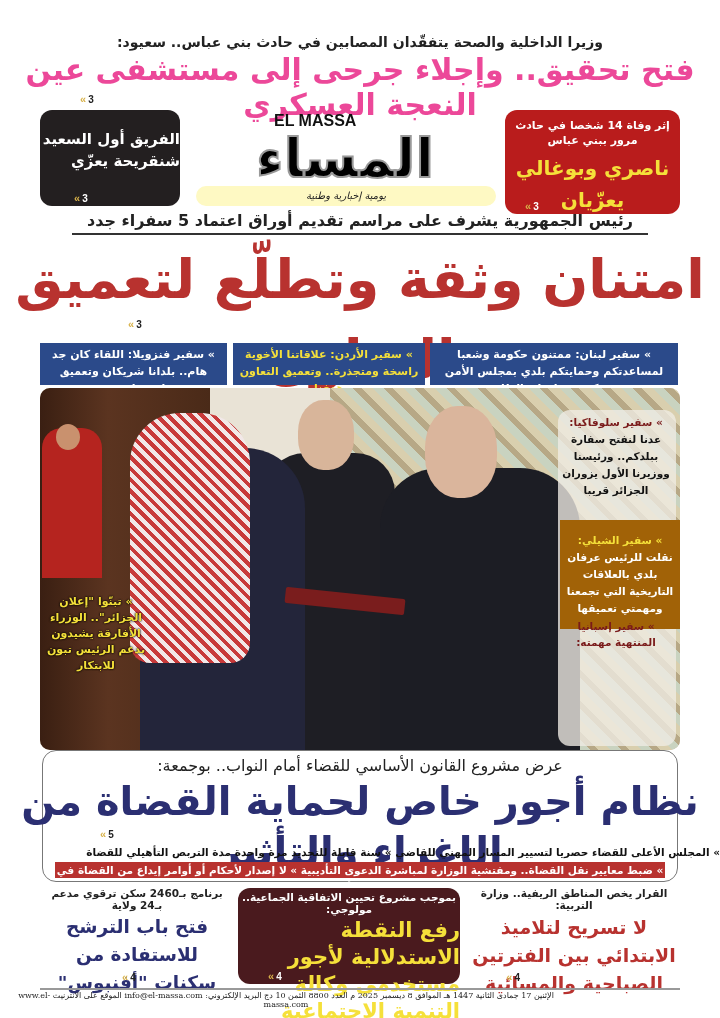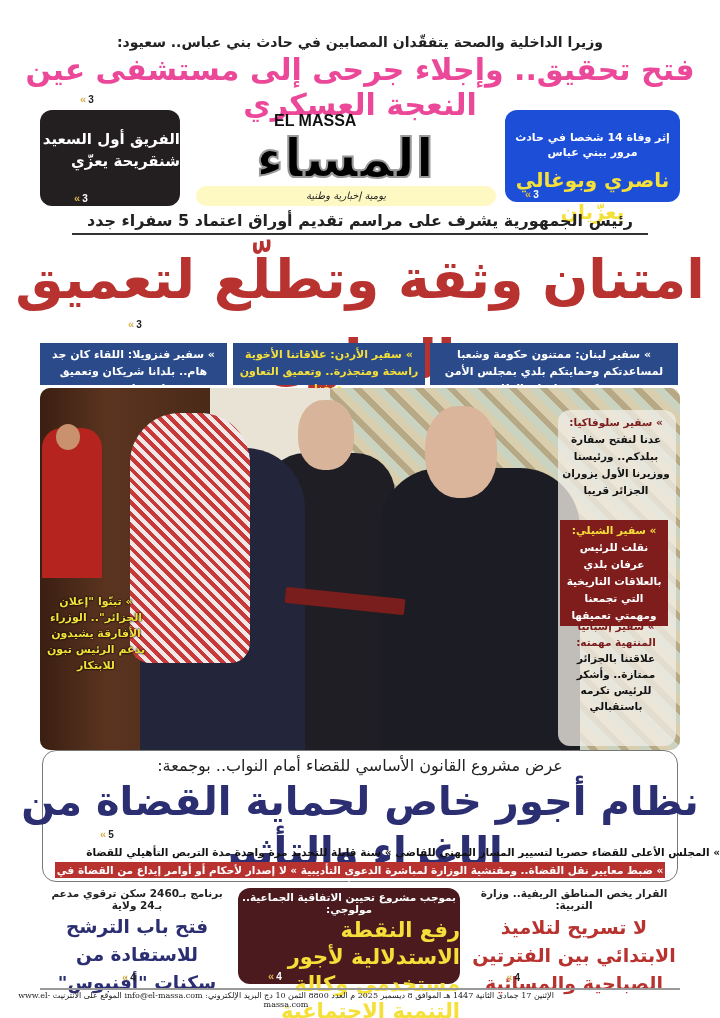--- a/index.html
+++ b/index.html
@@ -11,21 +11,21 @@
 
   
   #top-kicker { top: 34px; left: 0; width: 720px; text-align: center; font-size: 14px; font-weight: 700; color: #222; }
   #top-headline { top: 52px; left: 0; width: 720px; text-align: center; font-size: 30px; font-weight: 900; color: #ec4899; letter-spacing: -0.5px; font-family: "DejaVu Sans", sans-serif; }
   #top-ref { top: 93px; left: 80px; color: #222; }
 
   
   #box-left { top: 110px; left: 40px; width: 140px; height: 96px; background: #231f20; border-radius: 12px; color: #fff; text-align: right; padding-top: 18px; }
   #box-left .l { font-size: 15px; font-weight: 900; line-height: 22px; }
   #box-left .pref { position: absolute; left: 34px; bottom: 2px; color: #fff; }
-  #box-right { top: 110px; left: 505px; width: 175px; height: 92px; background: #1d4ed8; border-radius: 12px; color: #fff; text-align: center; padding-top: 20px; }
+  #box-right { top: 110px; left: 505px; width: 175px; height: 104px; background: #b91c1c; border-radius: 12px; color: #fff; text-align: center; padding-top: 8px; }
   #box-right .k { font-size: 11px; font-weight: 700; line-height: 15px; }
   #box-right .h { font-size: 20px; font-weight: 900; color: #f5e03a; line-height: 32px; margin-top: 4px; }
   #box-right .pref { position: absolute; left: 20px; bottom: 2px; color: #fff; }
   #logo-en { top: 112px; left: 274px; font-family: "Liberation Sans", sans-serif; font-weight: 700; font-size: 16px; color: #111; direction: ltr; }
   #logo-ar { top: 124px; left: 190px; width: 310px; text-align: center; font-size: 54px; font-weight: 900; color: #000; line-height: 70px;
              -webkit-text-stroke: 2px #999; letter-spacing: -2px; }
   #tagline { top: 186px; left: 196px; width: 300px; height: 20px; background: #fef9c3; border-radius: 10px; text-align: center; font-size: 10px; color: #222; line-height: 20px; font-style: italic; }
 
   #sub-kicker { top: 211px; left: 0; width: 720px; text-align: center; font-size: 16px; font-weight: 700; color: #222; }
   #sub-underline { top: 233px; left: 72px; width: 576px; height: 2px; background: #333; }
@@ -52,21 +52,21 @@
   .ph-man2 { position: absolute; left: 225px; top: 65px; width: 130px; height: 297px; background: #1e1e24; border-radius: 40px 40px 0 0; }
   .ph-man2-head { position: absolute; left: 258px; top: 12px; width: 56px; height: 70px; background: #d8b59a; border-radius: 45%; }
   .ph-man3 { position: absolute; left: 340px; top: 80px; width: 200px; height: 282px; background: #1c1d24; border-radius: 60px 60px 0 0; }
   .ph-man3-head { position: absolute; left: 385px; top: 18px; width: 72px; height: 92px; background: #dab59c; border-radius: 45%; }
   .ph-folder { position: absolute; left: 245px; top: 205px; width: 120px; height: 16px; background: #7a1d1d; transform: rotate(6deg); border-radius: 2px; }
 
   .cap-yellow { position: absolute; left: 6px; top: 206px; width: 100px; color: #f5e03a; font-size: 11px; font-weight: 900; text-align: center; line-height: 16px; text-shadow: 0 0 2px #000, 0 0 2px #000; }
   .cap-panel { position: absolute; left: 518px; top: 22px; width: 118px; height: 336px; background: rgba(240,236,228,0.78); border-radius: 12px; }
   .cap-box1 { position: absolute; left: 520px; top: 26px; width: 112px; font-size: 10.5px; font-weight: 900; color: #111; text-align: center; line-height: 17px; }
   .cap-box1 .who, .cap-box3 .who { color: #7a1a1a; }
-  .cap-box2 { position: absolute; left: 520px; top: 132px; width: 108px; background: #7f1d1d; color: #fff; font-size: 10.5px; font-weight: 900; text-align: center; line-height: 17px; padding: 2px 2px; }
+  .cap-box2 { position: absolute; left: 520px; top: 132px; width: 120px; background: #a16207; color: #fff; font-size: 10.5px; font-weight: 900; text-align: center; line-height: 17px; padding: 12px 2px; }
   .cap-box2 .who { color: #f5e03a; }
   .cap-box3 { position: absolute; left: 520px; top: 230px; width: 112px; font-size: 10.5px; font-weight: 900; color: #111; text-align: center; line-height: 16px; }
 
   
   #jud-box { top: 750px; left: 42px; width: 636px; height: 132px; border: 1px solid #777; border-radius: 14px; }
   #jud-kicker { top: 756px; left: 0; width: 720px; text-align: center; font-size: 16px; font-weight: 400; color: #222; }
   #jud-headline { top: 776px; left: 0; width: 720px; text-align: center; font-size: 40px; font-weight: 900; color: #2b2f72; letter-spacing: -0.5px; line-height: 50px; }
   #jud-ref { top: 828px; left: 100px; color: #222; }
   #jud-line1 { top: 846px; left: 0; width: 720px; text-align: right; font-size: 10.5px; font-weight: 700; color: #111; }
   #jud-line2 { top: 862px; left: 55px; width: 610px; height: 16px; background: #b8322f; color: #fff; text-align: center; font-size: 10.5px; font-weight: 700; line-height: 16px; }
@@ -152,21 +152,20 @@
   <div class="cap-box1">
     <div class="who">» سفير سلوفاكيا:</div>
     <div>عدنا لنفتح سفارة ببلدكم.. ورئيسنا ووزيرنا الأول يزوران الجزائر قريبا</div>
   </div>
   <div class="cap-box2">
     <div class="who">» سفير الشيلي:</div>
     <div>نقلت للرئيس عرفان بلدي بالعلاقات التاريخية التي تجمعنا ومهمتي تعميقها</div>
   </div>
   <div class="cap-box3">
     <div class="who">» سفير إسبانيا المنتهية مهمته:</div>
-    <div>علاقتنا بالجزائر ممتازة.. وأشكر للرئيس تكرمه باستقبالي</div>
   </div>
 </div>
 
 <div class="abs" id="jud-box"></div>
 <div class="abs" id="jud-kicker">عرض مشروع القانون الأساسي للقضاء أمام النواب.. بوجمعة:</div>
 <div class="abs" id="jud-headline">نظام أجور خاص لحماية القضاة من الإغراء والتأثير</div>
 <div class="abs pref" id="jud-ref">
   <span class="chev">«</span>
   <span>5</span>
 </div>

